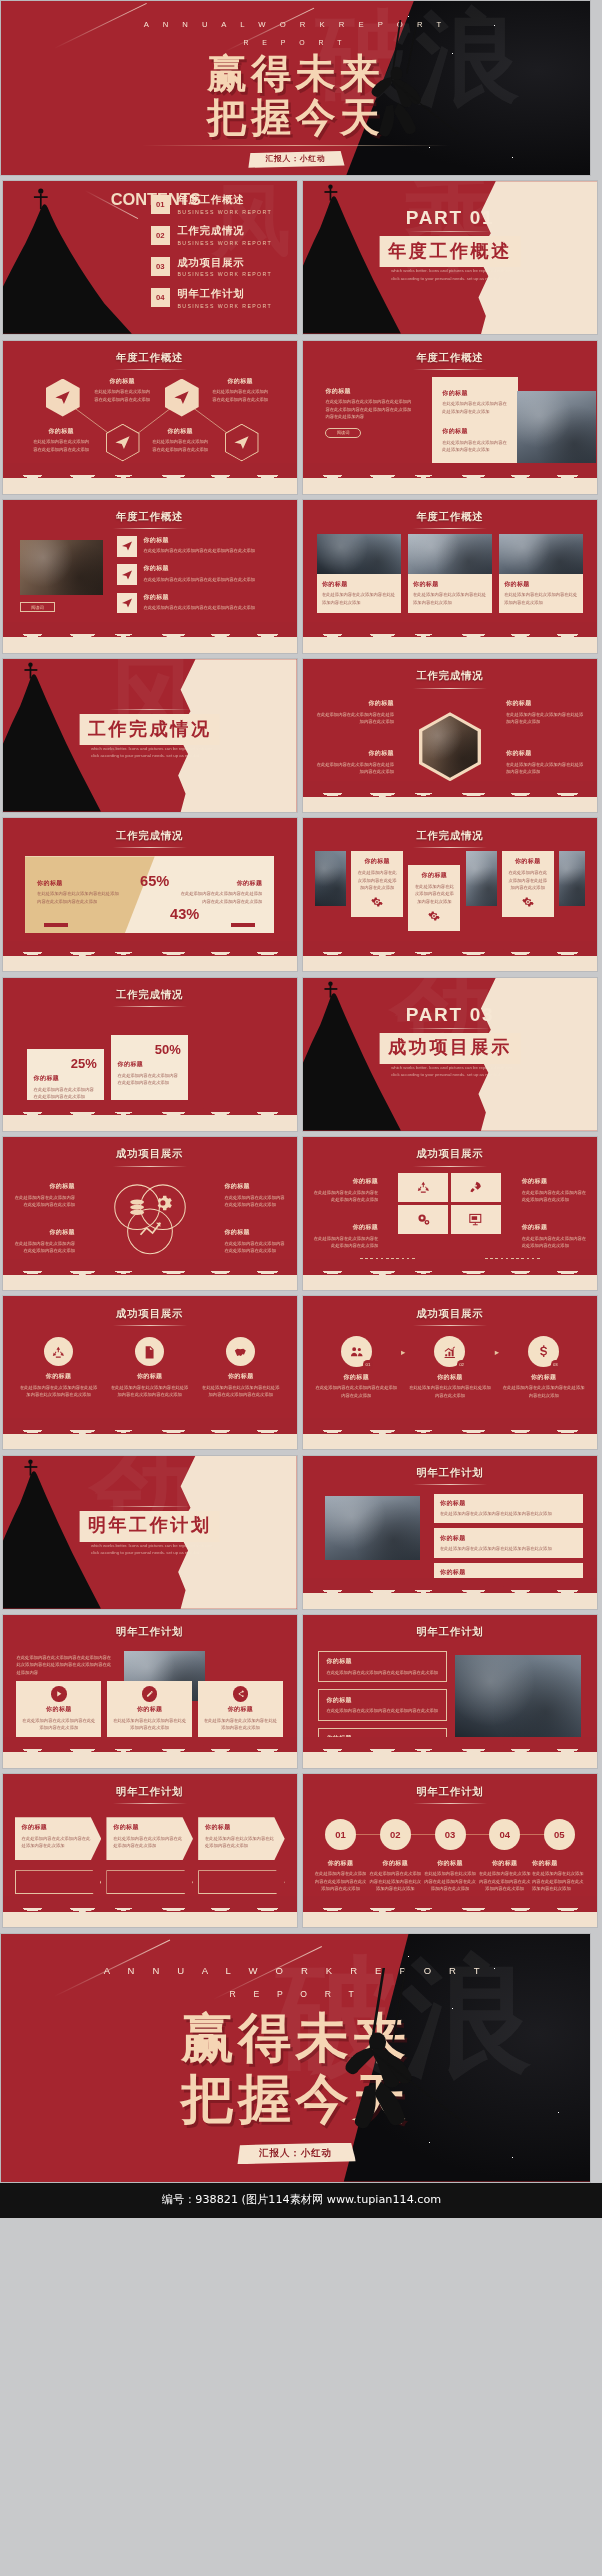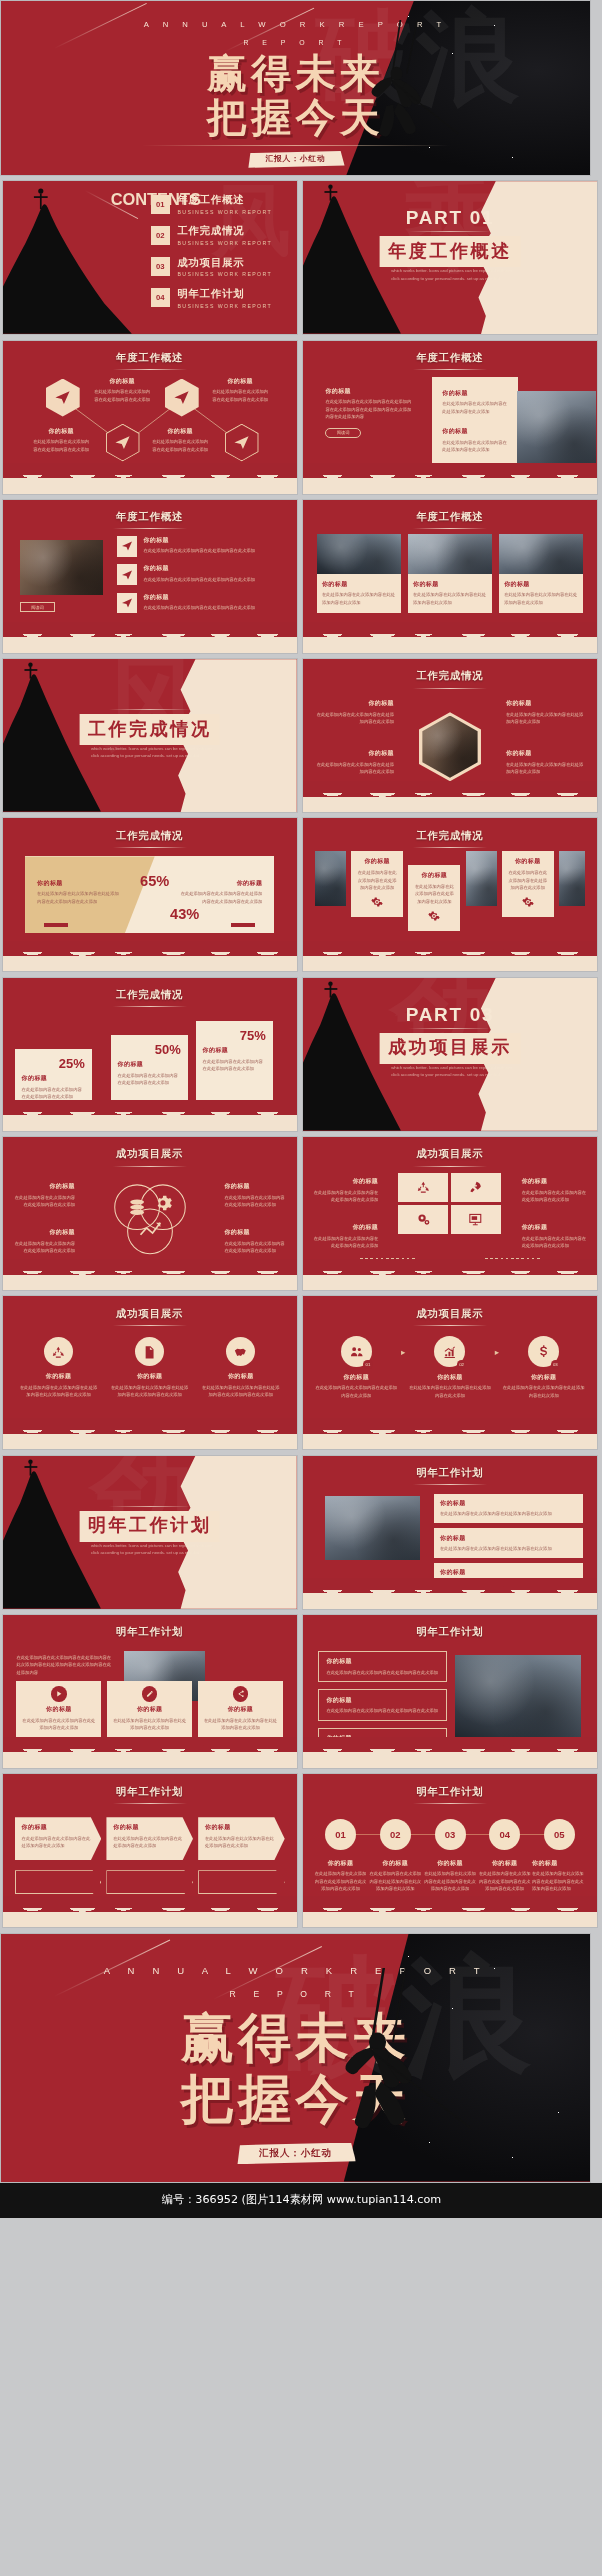--- a/index.html
+++ b/index.html
@@ -553,32 +553,27 @@
         <div class="photo p2" style="width:26px; height:55px; flex:0 0 auto;"></div>
       </div>
       <div class="brush-bottom"></div>
     </div>
   </div>
 
   <div class="grid-row">
     <div class="slide half">
       <div class="s-title">工作完成情况</div>
       <div class="s-title-ul"></div>
-      <div style="position:absolute; left:12px; bottom:29px; width:77px; height:53px; background:#f6e9d6; padding:6.9px 6.9px;">
+      <div style="position:absolute; left:24px; bottom:29px; width:77px; height:53px; background:#f6e9d6; padding:6.9px 6.9px;">
         <div class="pct-big" style="font-size:13px;">25%</div>
         <div class="blk-title dark" style="margin-top:3.4px;">你的标题</div>
         <div class="blk-body dark">在此处添加内容在此次添加内容在此处添加内容在此次添加</div>
       </div>
       <div style="position:absolute; left:108px; bottom:29px; width:77px; height:67px; background:#f6e9d6; padding:6.9px 6.9px;">
         <div class="pct-big" style="font-size:13px;">50%</div>
-        <div class="blk-title dark" style="margin-top:3.4px;">你的标题</div>
-        <div class="blk-body dark">在此处添加内容在此次添加内容在此处添加内容在此次添加</div>
-      </div>
-      <div style="position:absolute; left:193px; bottom:29px; width:77px; height:81px; background:#f6e9d6; padding:6.9px 6.9px;">
-        <div class="pct-big" style="font-size:13px;">75%</div>
         <div class="blk-title dark" style="margin-top:3.4px;">你的标题</div>
         <div class="blk-body dark">在此处添加内容在此次添加内容在此处添加内容在此次添加</div>
       </div>
       <div class="brush-bottom"></div>
     </div>
 
     <div class="slide half">
       <div class="wm" style="left:30%; top:-6%; font-size:103px;">劲</div>
       <div class="part-paper"></div>
       <svg class="mountain" width="103" height="151" viewBox="0 0 120 175">
@@ -944,15 +939,15 @@
           <path d="M74 99 q17 8 25 25 q3 7 -4 10 q-7 2 -11 -4 l-14 -19 z"></path>
           <path d="M64 132 q19 14 27 39 q3 8 -6 11 q-8 3 -12 -5 l-17 -31 z"></path>
           <path d="M56 135 q6 28 -6 47 q-4 7 -12 3 q-7 -4 -3 -12 l10 -35 z"></path>
           <path d="M54 92 q-20 3 -30 19 q-4 7 3 11 q7 4 11 -3 l17 -17 z"></path>
         </g>
         <path d="M52 96 L168 186" stroke="#111" stroke-width="2" fill="none"></path>
       </svg>
     </div>
   </div>
 
-  <div class="footer">编号：366952 (图片114素材网 www.tupian114.com</div>
+  <div class="footer">编号：938821 (图片114素材网 www.tupian114.com</div>
 </div>
 
 
 </body></html>

